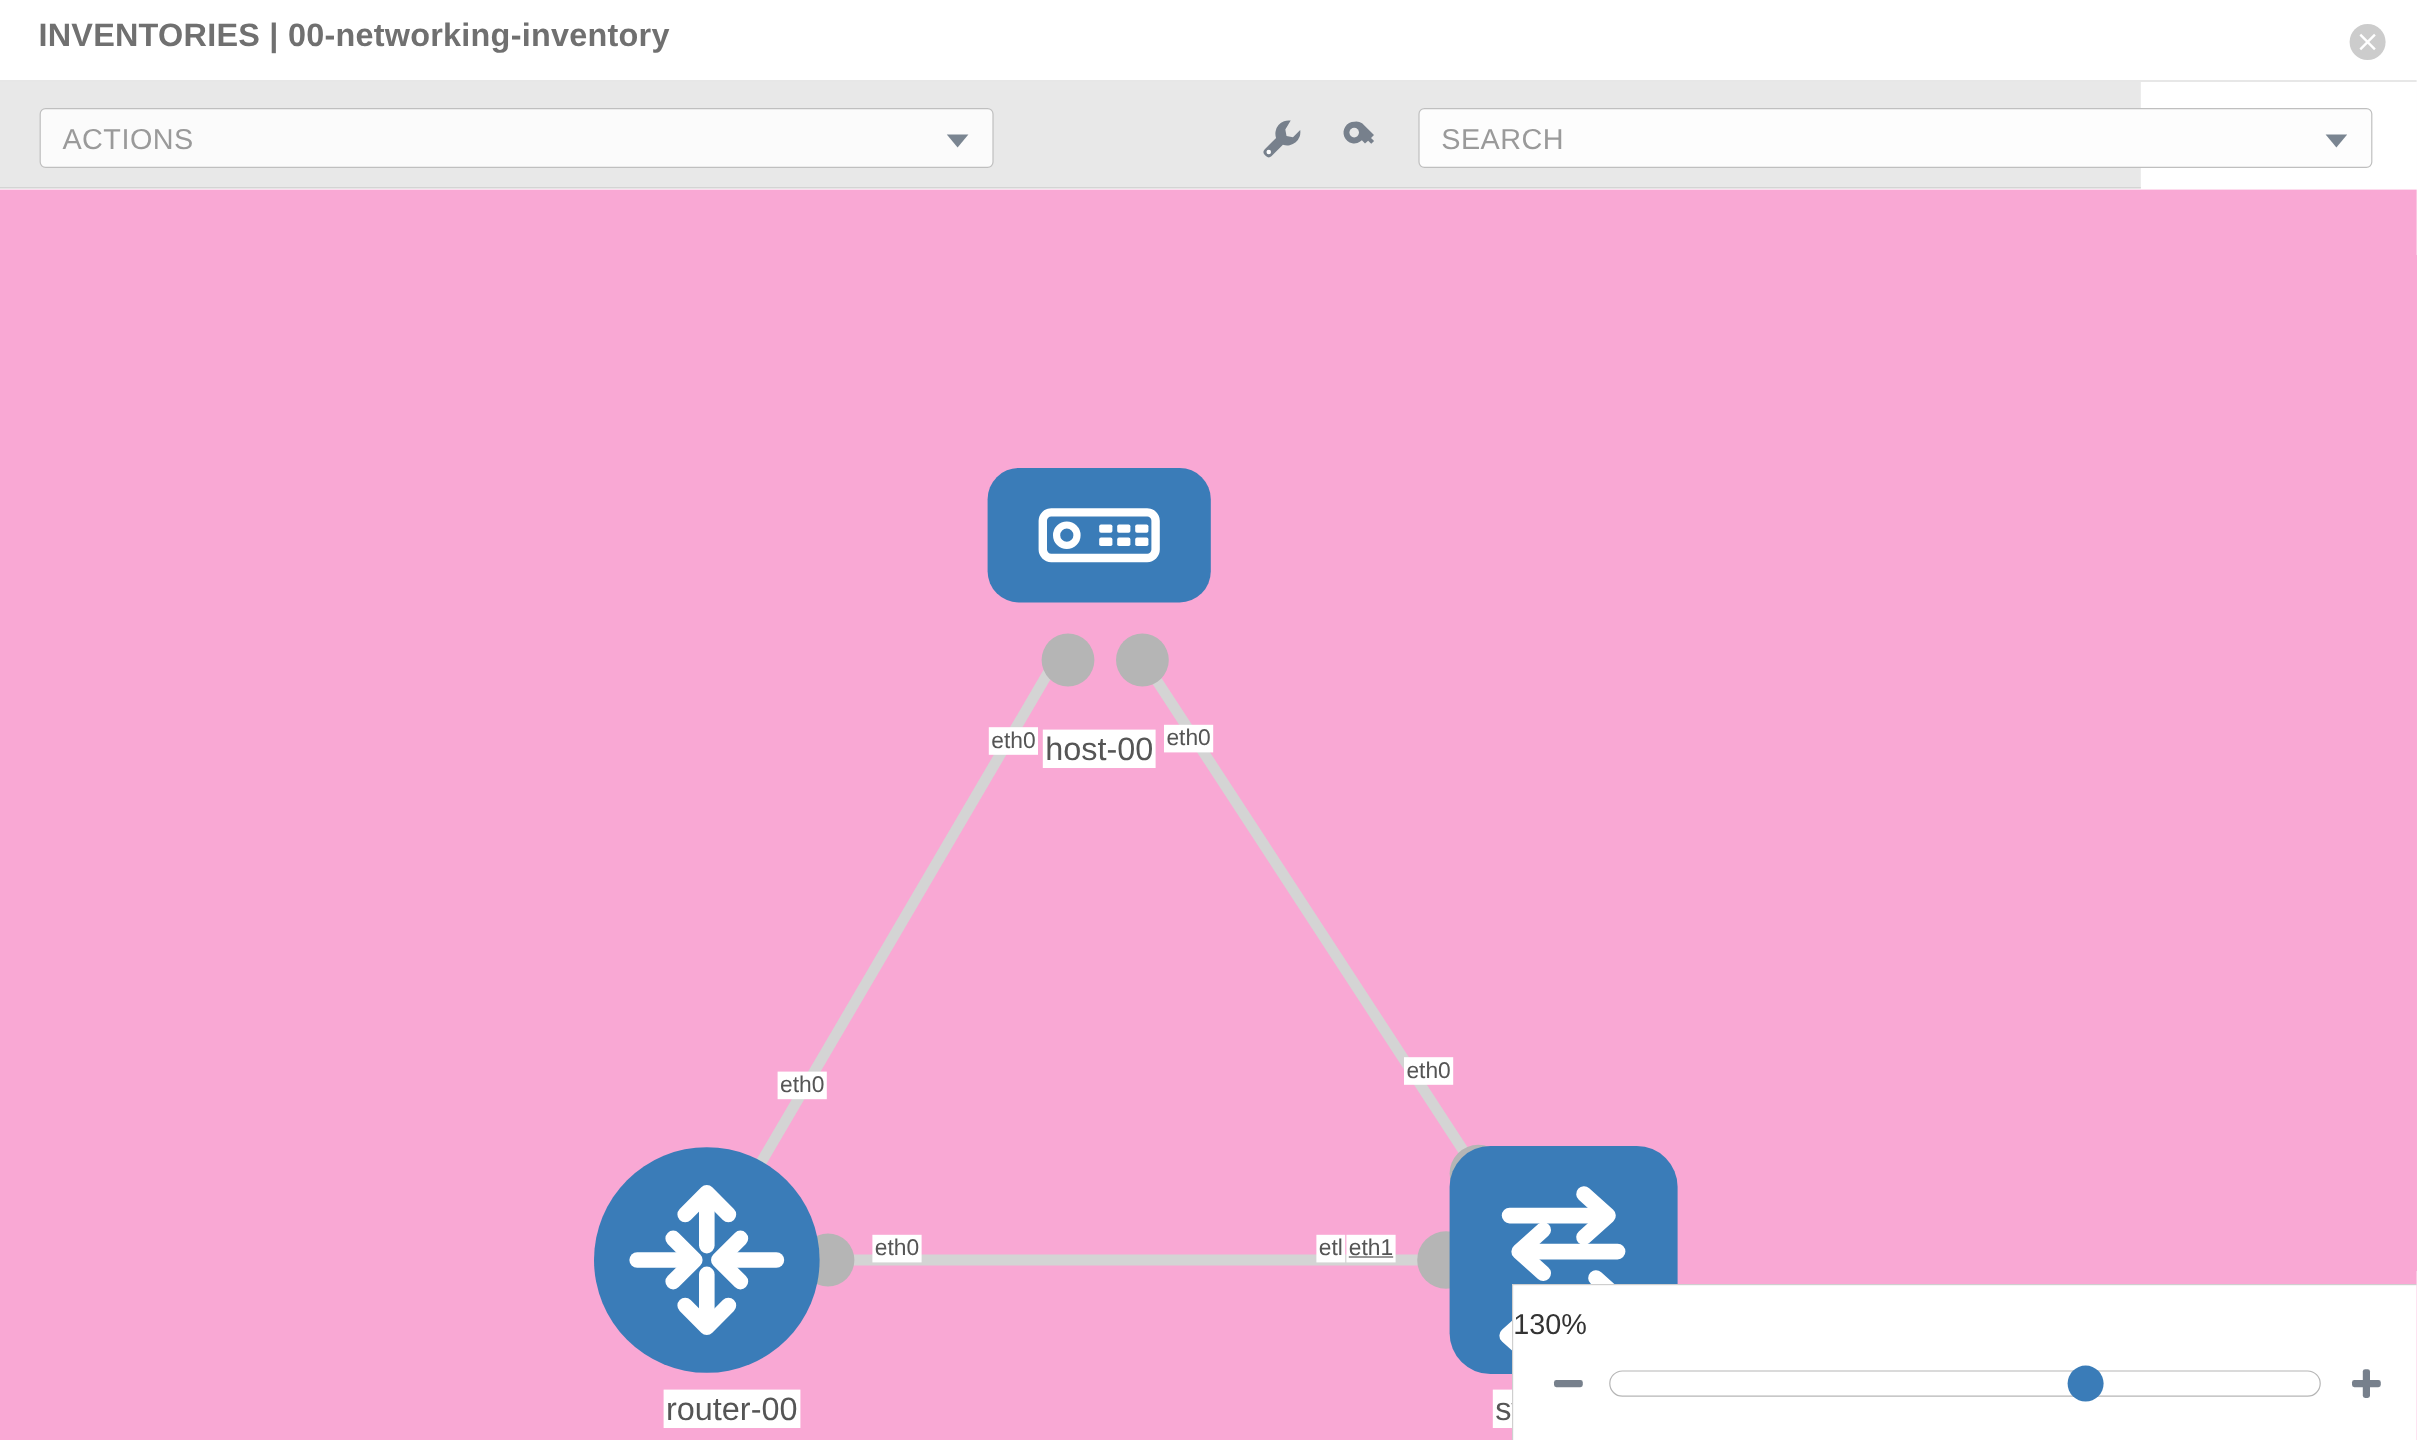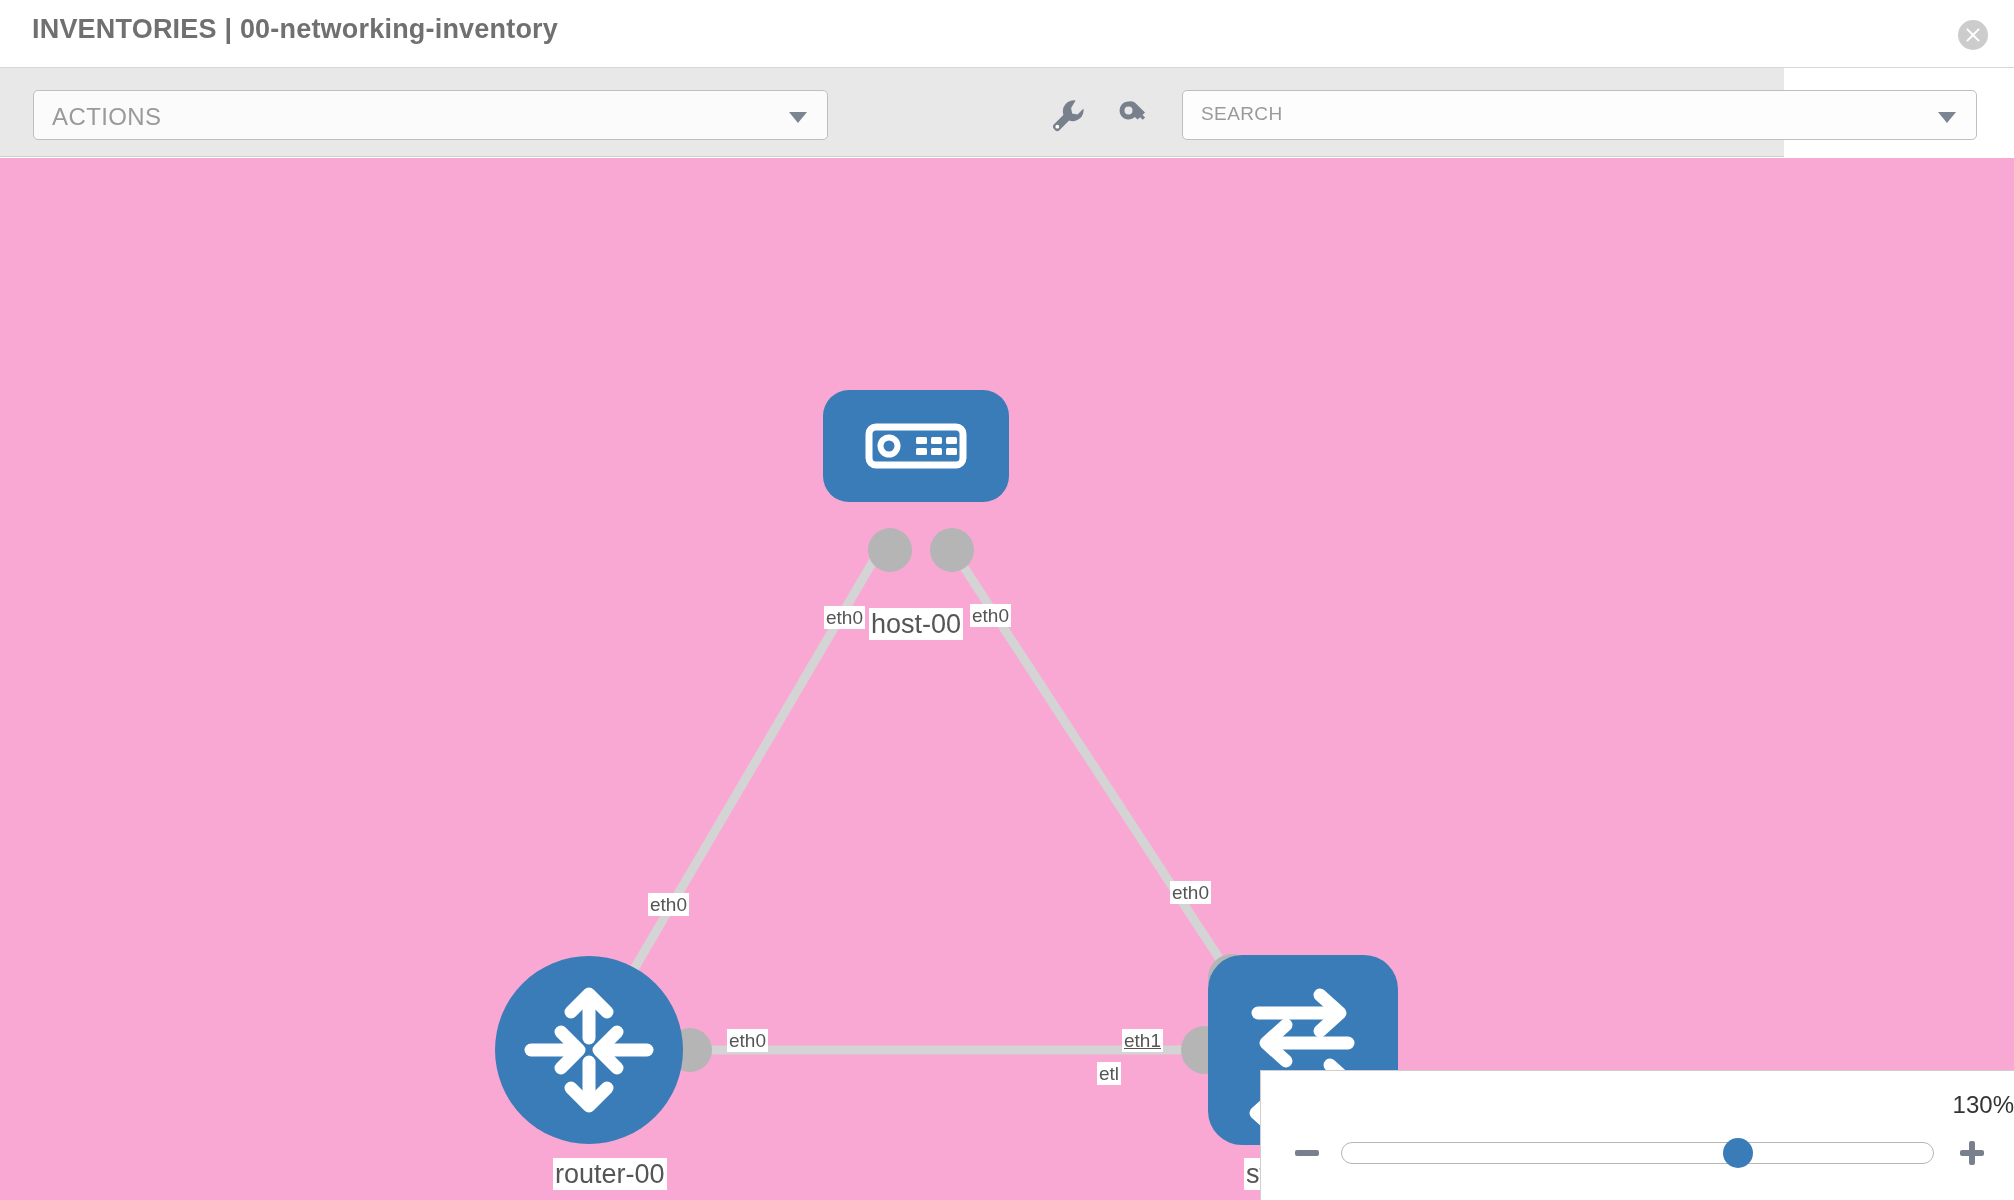--- a/index.html
+++ b/index.html
@@ -94,21 +94,21 @@
     width: 795px; height: 50px;
     background: #fdfdfd;
     border: 1px solid #bfbfbf;
     border-radius: 5px;
     box-sizing: border-box;
     cursor: text;
   }
   .search-box .sel-label {
     position: absolute;
     left: 18px; top: 12px;
-    font-size: 19px;
+    font-size: 24px;
     color: #9a9a9a;
     letter-spacing: 0.4px;
   }
 
   
   .canvas {
     position: absolute;
     left: 0; top: 158px;
     width: 2014px; height: 1042px;
     background: #f9a8d4;
@@ -143,21 +143,21 @@
     width: 754px; height: 130px;
     background: #ffffff;
     border: 1px solid #cfcfcf;
     border-right: none;
     border-bottom: none;
     box-sizing: border-box;
   }
   .zoom-value {
     position: absolute;
     left: 0; right: 0; top: 20px;
-    text-align: right;
+    text-align: left;
     font-size: 24px;
     color: #333333;
   }
   .zoom-row {
     position: absolute;
     left: 0; right: 0; top: 62px;
     height: 40px;
   }
   .zoom-minus, .zoom-plus {
     position: absolute;
@@ -311,21 +311,21 @@
     </svg>
 
     <div class="iface-label" style="left:824px; top:448px;">eth0</div>
     <div class="node-label" style="left:869px; top:434px;margin-top:16px;">host-00</div>
     <div class="iface-label" style="left:970px; top:446px;">eth0</div>
 
     <div class="iface-label" style="left:648px; top:735px;">eth0</div>
     <div class="iface-label" style="left:1170px; top:723px;">eth0</div>
 
     <div class="iface-label" style="left:727px; top:871px;">eth0</div>
-    <div class="iface-label" style="left:1097px; top:904px;">etl</div>
+    <div class="iface-label" style="left:1097px; top:871px;">etl</div>
     <div class="iface-label" style="left:1122px; top:871px;text-decoration:underline;">eth1</div>
 
     <div class="node-label" style="left:529px; top:1000px;margin-left:24px;">router-00</div>
     <div class="node-label" style="left:1244px; top:1000px;">switch-00</div>
 
     <div class="zoom-panel">
       <div class="zoom-value">130%</div>
       <div class="zoom-row">
         <div class="zoom-minus">
           <svg width="40" height="40" viewBox="0 0 40 40" aria-hidden="true">

